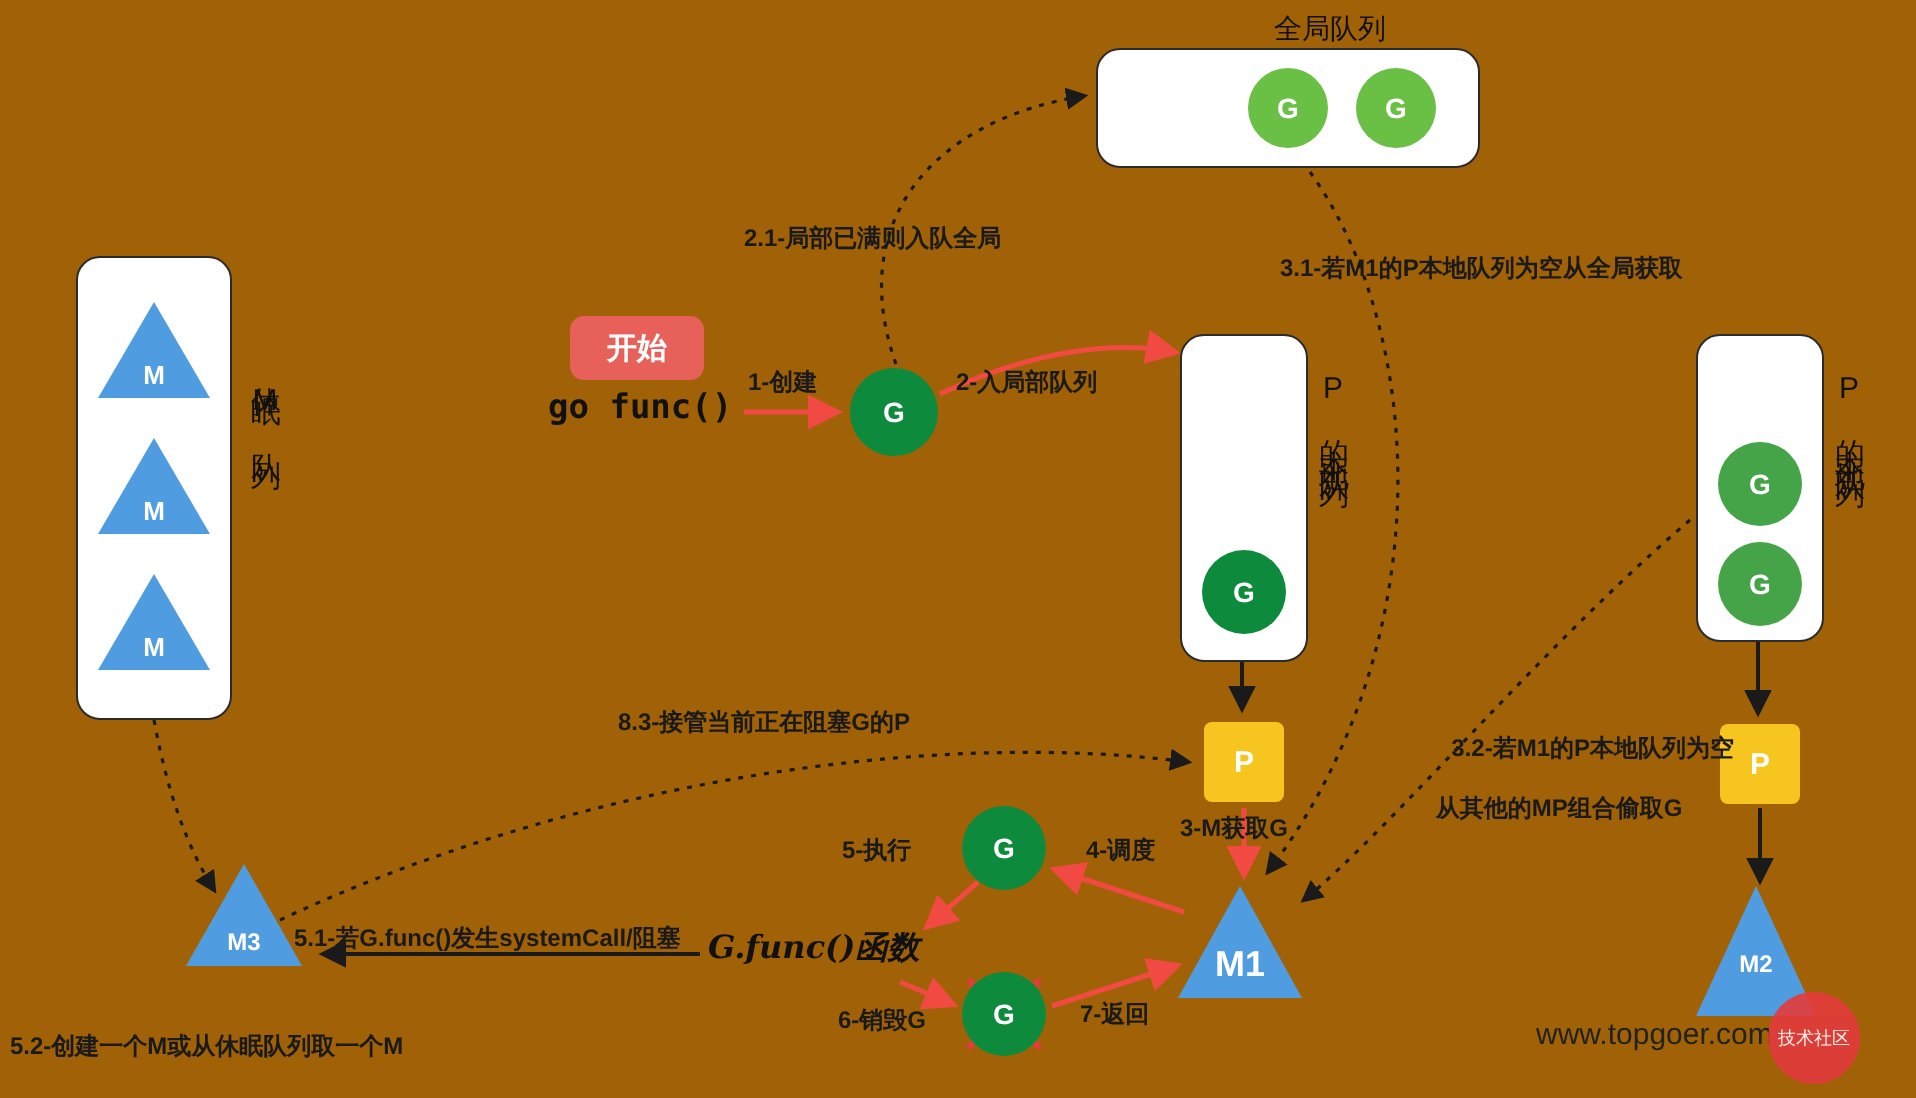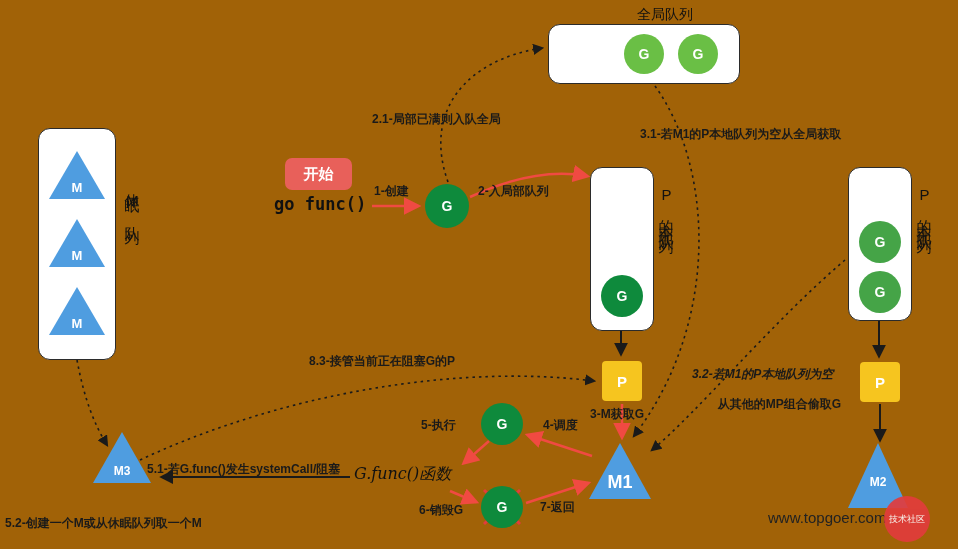--- a/index.html
+++ b/index.html
@@ -21,21 +21,21 @@
        font-size:15px;z-index:2;}
   .vlabel{position:absolute;writing-mode:vertical-rl;text-orientation:upright;
           font-size:15px;letter-spacing:5px;color:#111;z-index:3;}
   .title{position:absolute;font-size:14px;color:#111;z-index:3;text-align:center;}
   .startbtn{position:absolute;left:285px;top:158px;width:67px;height:32px;background:#e8605a;
             border-radius:7px;color:#fff;font-size:15px;font-weight:700;display:flex;
             align-items:center;justify-content:center;z-index:3;}
   .code{position:absolute;left:274px;top:194px;font-family:"DejaVu Sans Mono","Liberation Mono",monospace;
         font-weight:700;font-size:17px;z-index:3;}
   .gfunc{position:absolute;left:354px;top:464px;font-family:"DejaVu Serif","Liberation Serif",serif;
-         font-style:italic;font-size:16px;z-index:3;white-space:nowrap;}
+         font-style:italic;font-size:16px;z-index:3;white-space:nowrap;font-weight:bold;}
   .wmsite{position:absolute;left:768px;top:509px;font-size:15px;color:#222;z-index:3;}
   .wmbadge{position:absolute;left:884px;top:496px;width:46px;height:46px;border-radius:50%;
            background:#e23c3c;color:#fff;font-size:9px;display:flex;align-items:center;
            justify-content:center;text-align:center;z-index:3;opacity:.92;}
   .sleepcol{display:flex;flex-direction:column;align-items:center;gap:20px;padding-top:22px;}
 </style>
 </head>
 <body>
 
 <div id="canvas">
@@ -102,21 +102,21 @@
   <div class="psq" style="left:602px;top:361px;">P</div>
 
   <div class="qbox" style="left:848px;top:167px;width:62px;height:152px;">
     <div class="circle g-mid abs" style="left:10px;top:53px;width:42px;height:42px;">G</div>
     <div class="circle g-mid abs" style="left:10px;top:103px;width:42px;height:42px;">G</div>
   </div>
   <div class="vlabel" style="left:914px;top:186px;height:150px;">P的本地队列</div>
   <div class="psq" style="left:860px;top:362px;">P</div>
   <div class="tri abs" style="left:848px;top:443px;width:60px;height:46px;font-size:12px;padding-bottom:19px;z-index:2;">M2</div>
 
-  <div class="step" style="left:692px;top:366px;width:175px;text-align:left;font-style:italic;">3.2-若M1的P本地队列为空</div>
+  <div class="step" style="left:692px;top:366px;width:175px;text-align:right;">3.2-若M1的P本地队列为空</div>
   <div class="step" style="left:692px;top:396px;width:175px;text-align:center;">从其他的MP组合偷取G</div>
 
   <div class="tri abs" style="left:589px;top:443px;width:62px;height:50px;font-size:18px;padding-bottom:6px;z-index:2;">M1</div>
   <div class="step" style="left:590px;top:406px;">3-M获取G</div>
 
   <div class="circle g-dark abs" style="left:481px;top:403px;width:42px;height:42px;z-index:2;">G</div>
   <div class="step" style="left:543px;top:417px;">4-调度</div>
   <div class="step" style="left:421px;top:417px;">5-执行</div>
 
   <div class="gfunc">G.func()函数</div>

